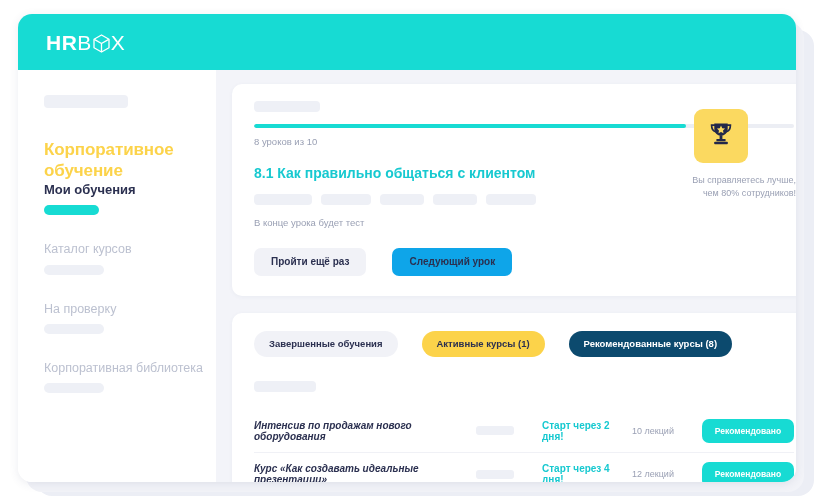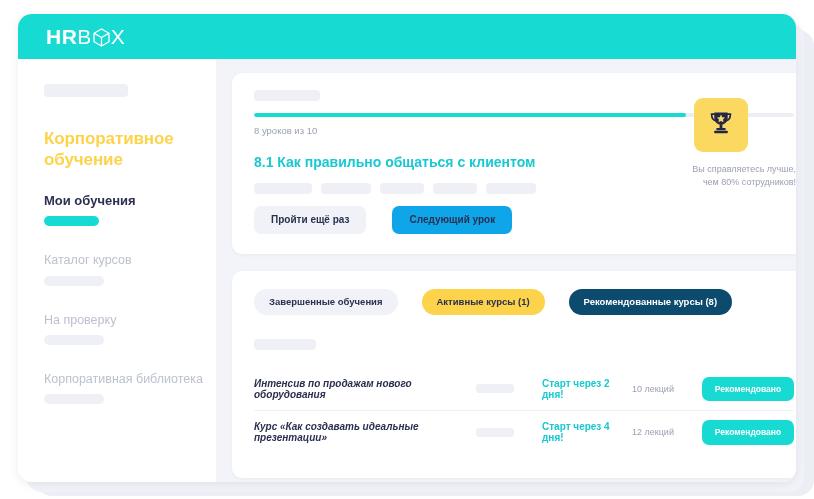--- a/index.html
+++ b/index.html
@@ -34,21 +34,21 @@
     left: 18px; top: 14px;
     width: 778px; height: 468px;
     background: #ffffff;
     border-radius: 14px;
     overflow: hidden;
     box-shadow: 0 2px 10px rgba(60,70,110,0.10);
   }
 
   
   .header {
-    height: 45px;
+    height: 56px;
     background: #17dbd3;
     display: flex;
     align-items: center;
     padding-left: 28px;
   }
   .logo {
     display: flex;
     align-items: center;
     color: #ffffff;
     font-size: 21px;
@@ -82,21 +82,20 @@
     background: #eef0f6;
     border-radius: 4px;
   }
   .side-top-ph { width: 84px; height: 13px; margin-bottom: 31px; }
 
   .side-title {
     color: #fcd34a;
     font-size: 17px;
     font-weight: 700;
     line-height: 1.25;
-    margin-bottom: 22px;
     letter-spacing: -0.1px;
   }
 
   .nav-item { margin-bottom: 26px; }
   .nav-label {
     font-size: 12.5px;
     color: #bcc1d0;
     font-weight: 400;
     line-height: 1.3;
     margin-bottom: 7px;
@@ -330,20 +329,21 @@
         <div class="lesson-title">8.1 Как правильно общаться с клиентом</div>
 
         <div class="tag-row" id="tag-row">
             <div class="tag-ph" style="width: 58px;"></div>
             <div class="tag-ph" style="width: 50px;"></div>
             <div class="tag-ph" style="width: 44px;"></div>
             <div class="tag-ph" style="width: 44px;"></div>
             <div class="tag-ph" style="width: 50px;"></div>
           </div>
 
+        <div class="lesson-note">В конце урока будет тест</div>
 
         <div class="btn-row">
           <button class="btn btn-secondary">Пройти ещё раз</button>
           <button class="btn btn-primary">Следующий урок</button>
         </div>
 
         <div class="trophy-block">
           <div class="trophy-badge">
             <span>
               <svg width="30" height="30" viewBox="0 0 30 30">

